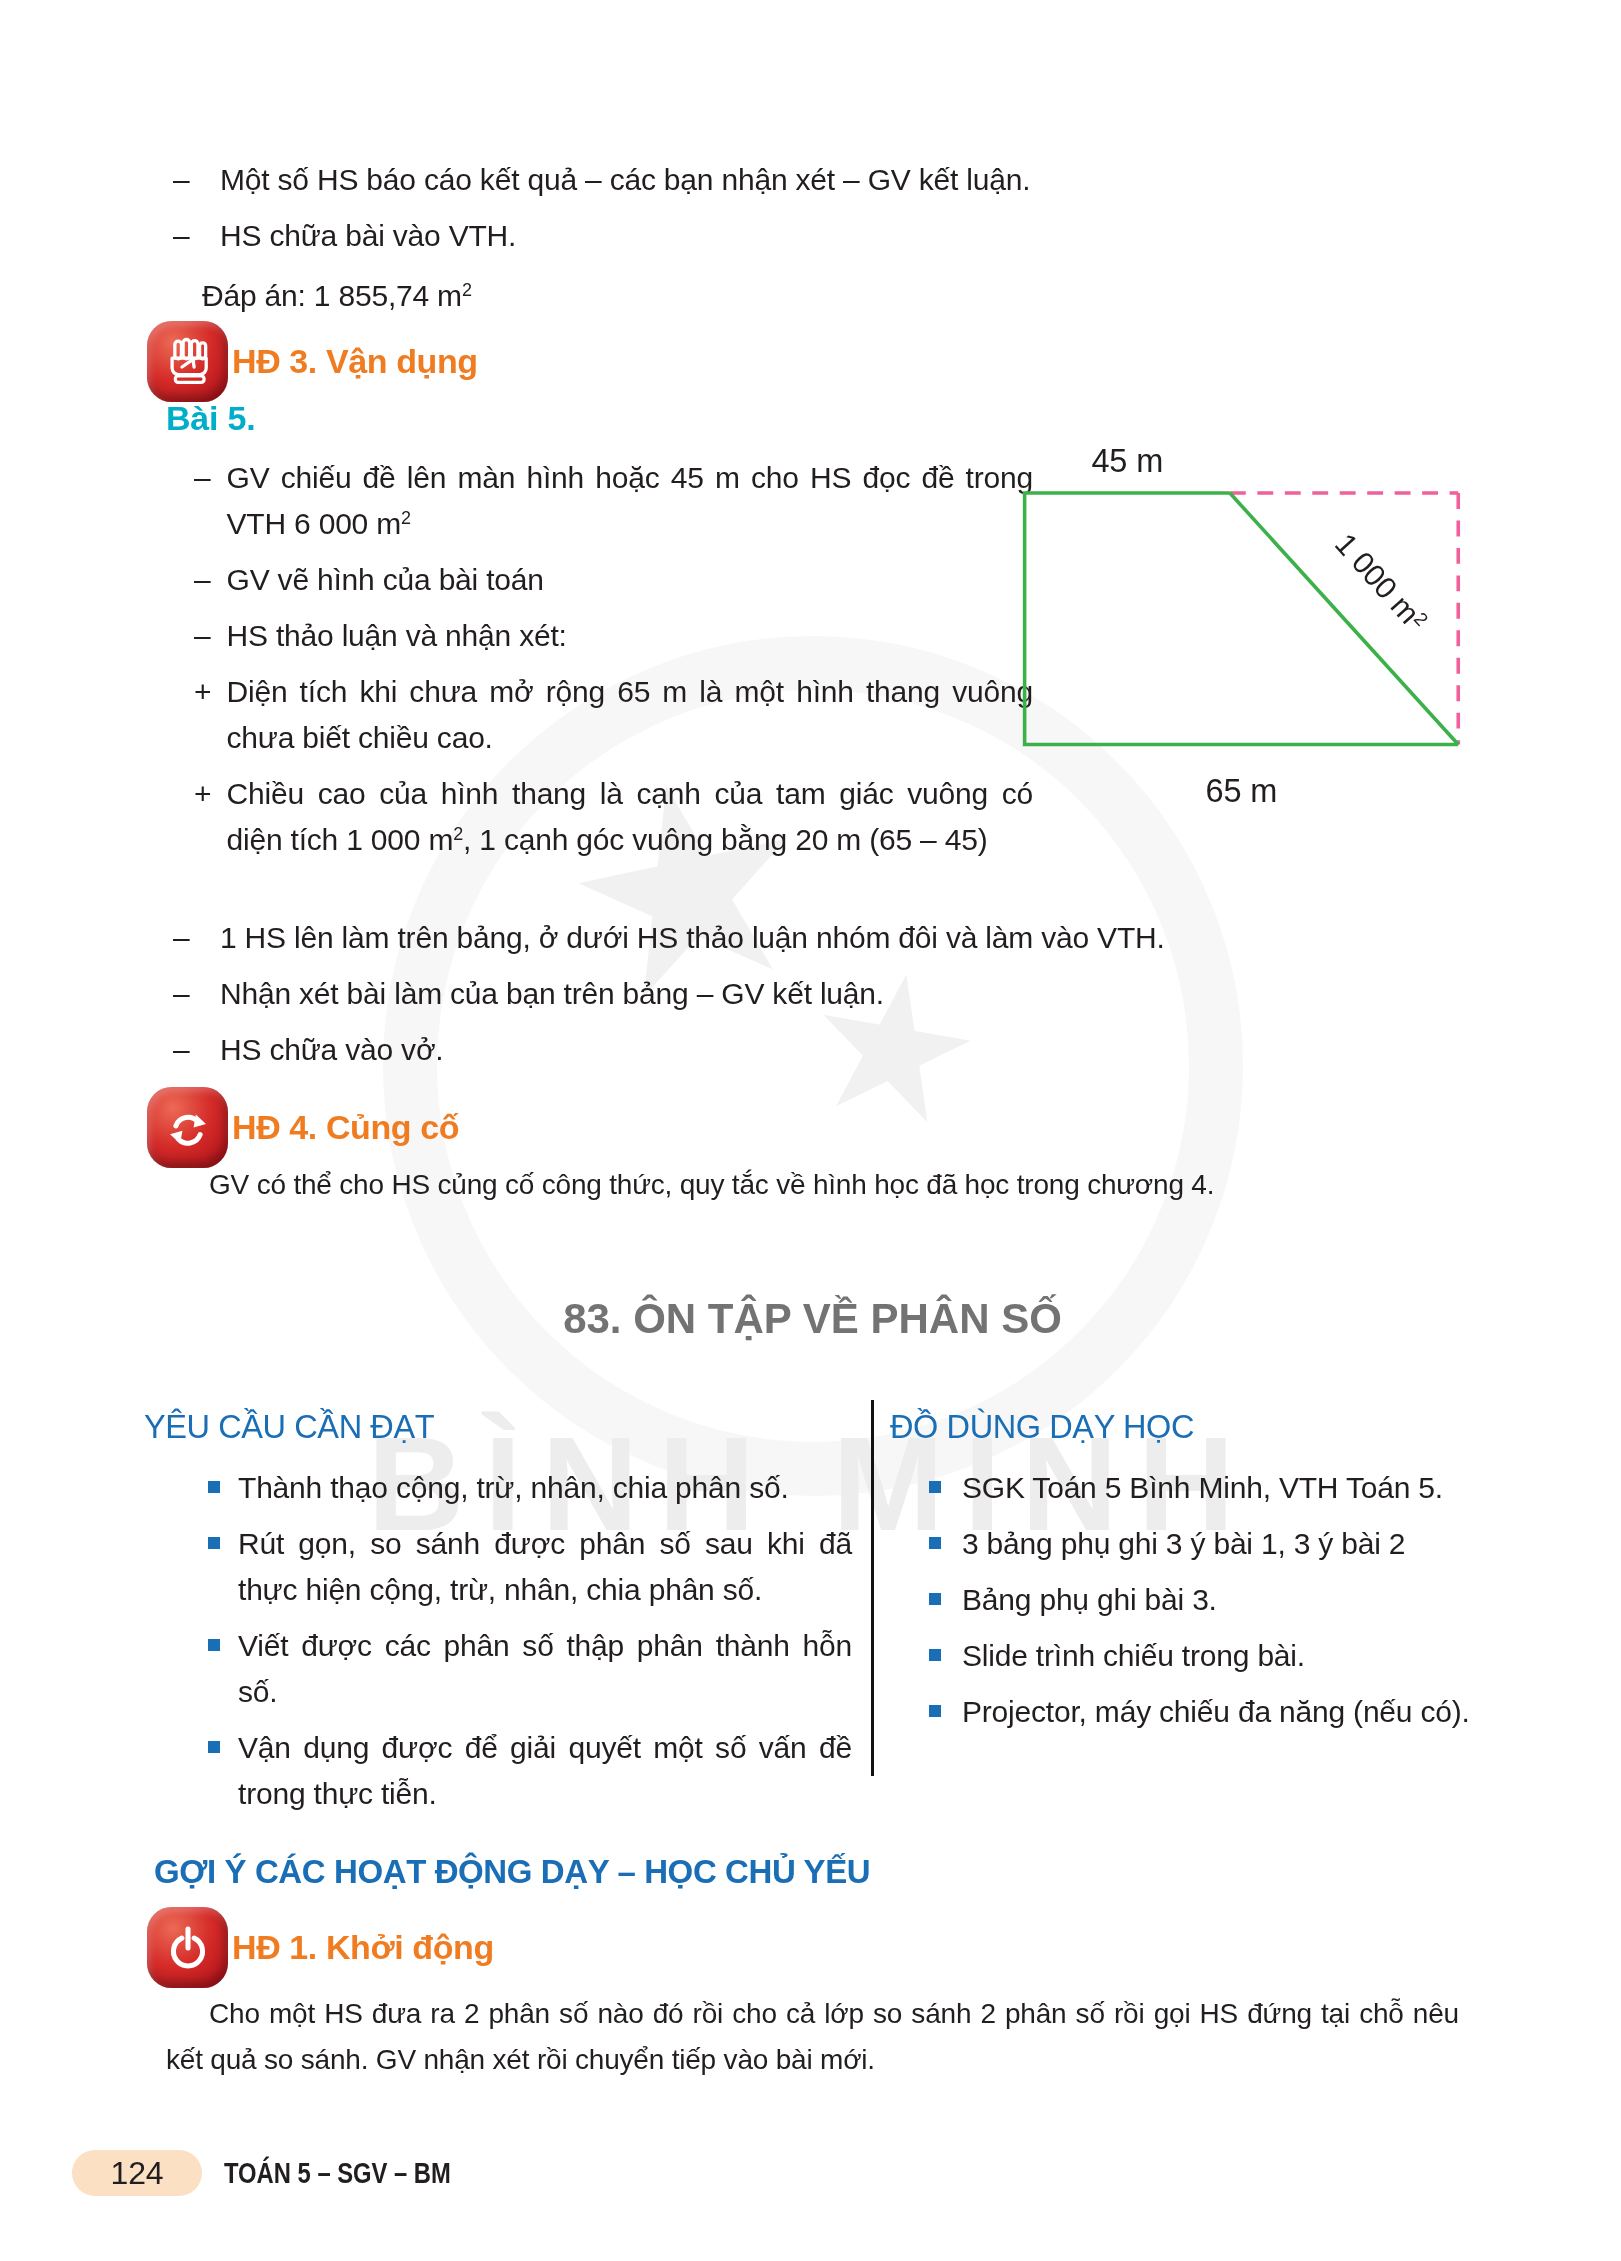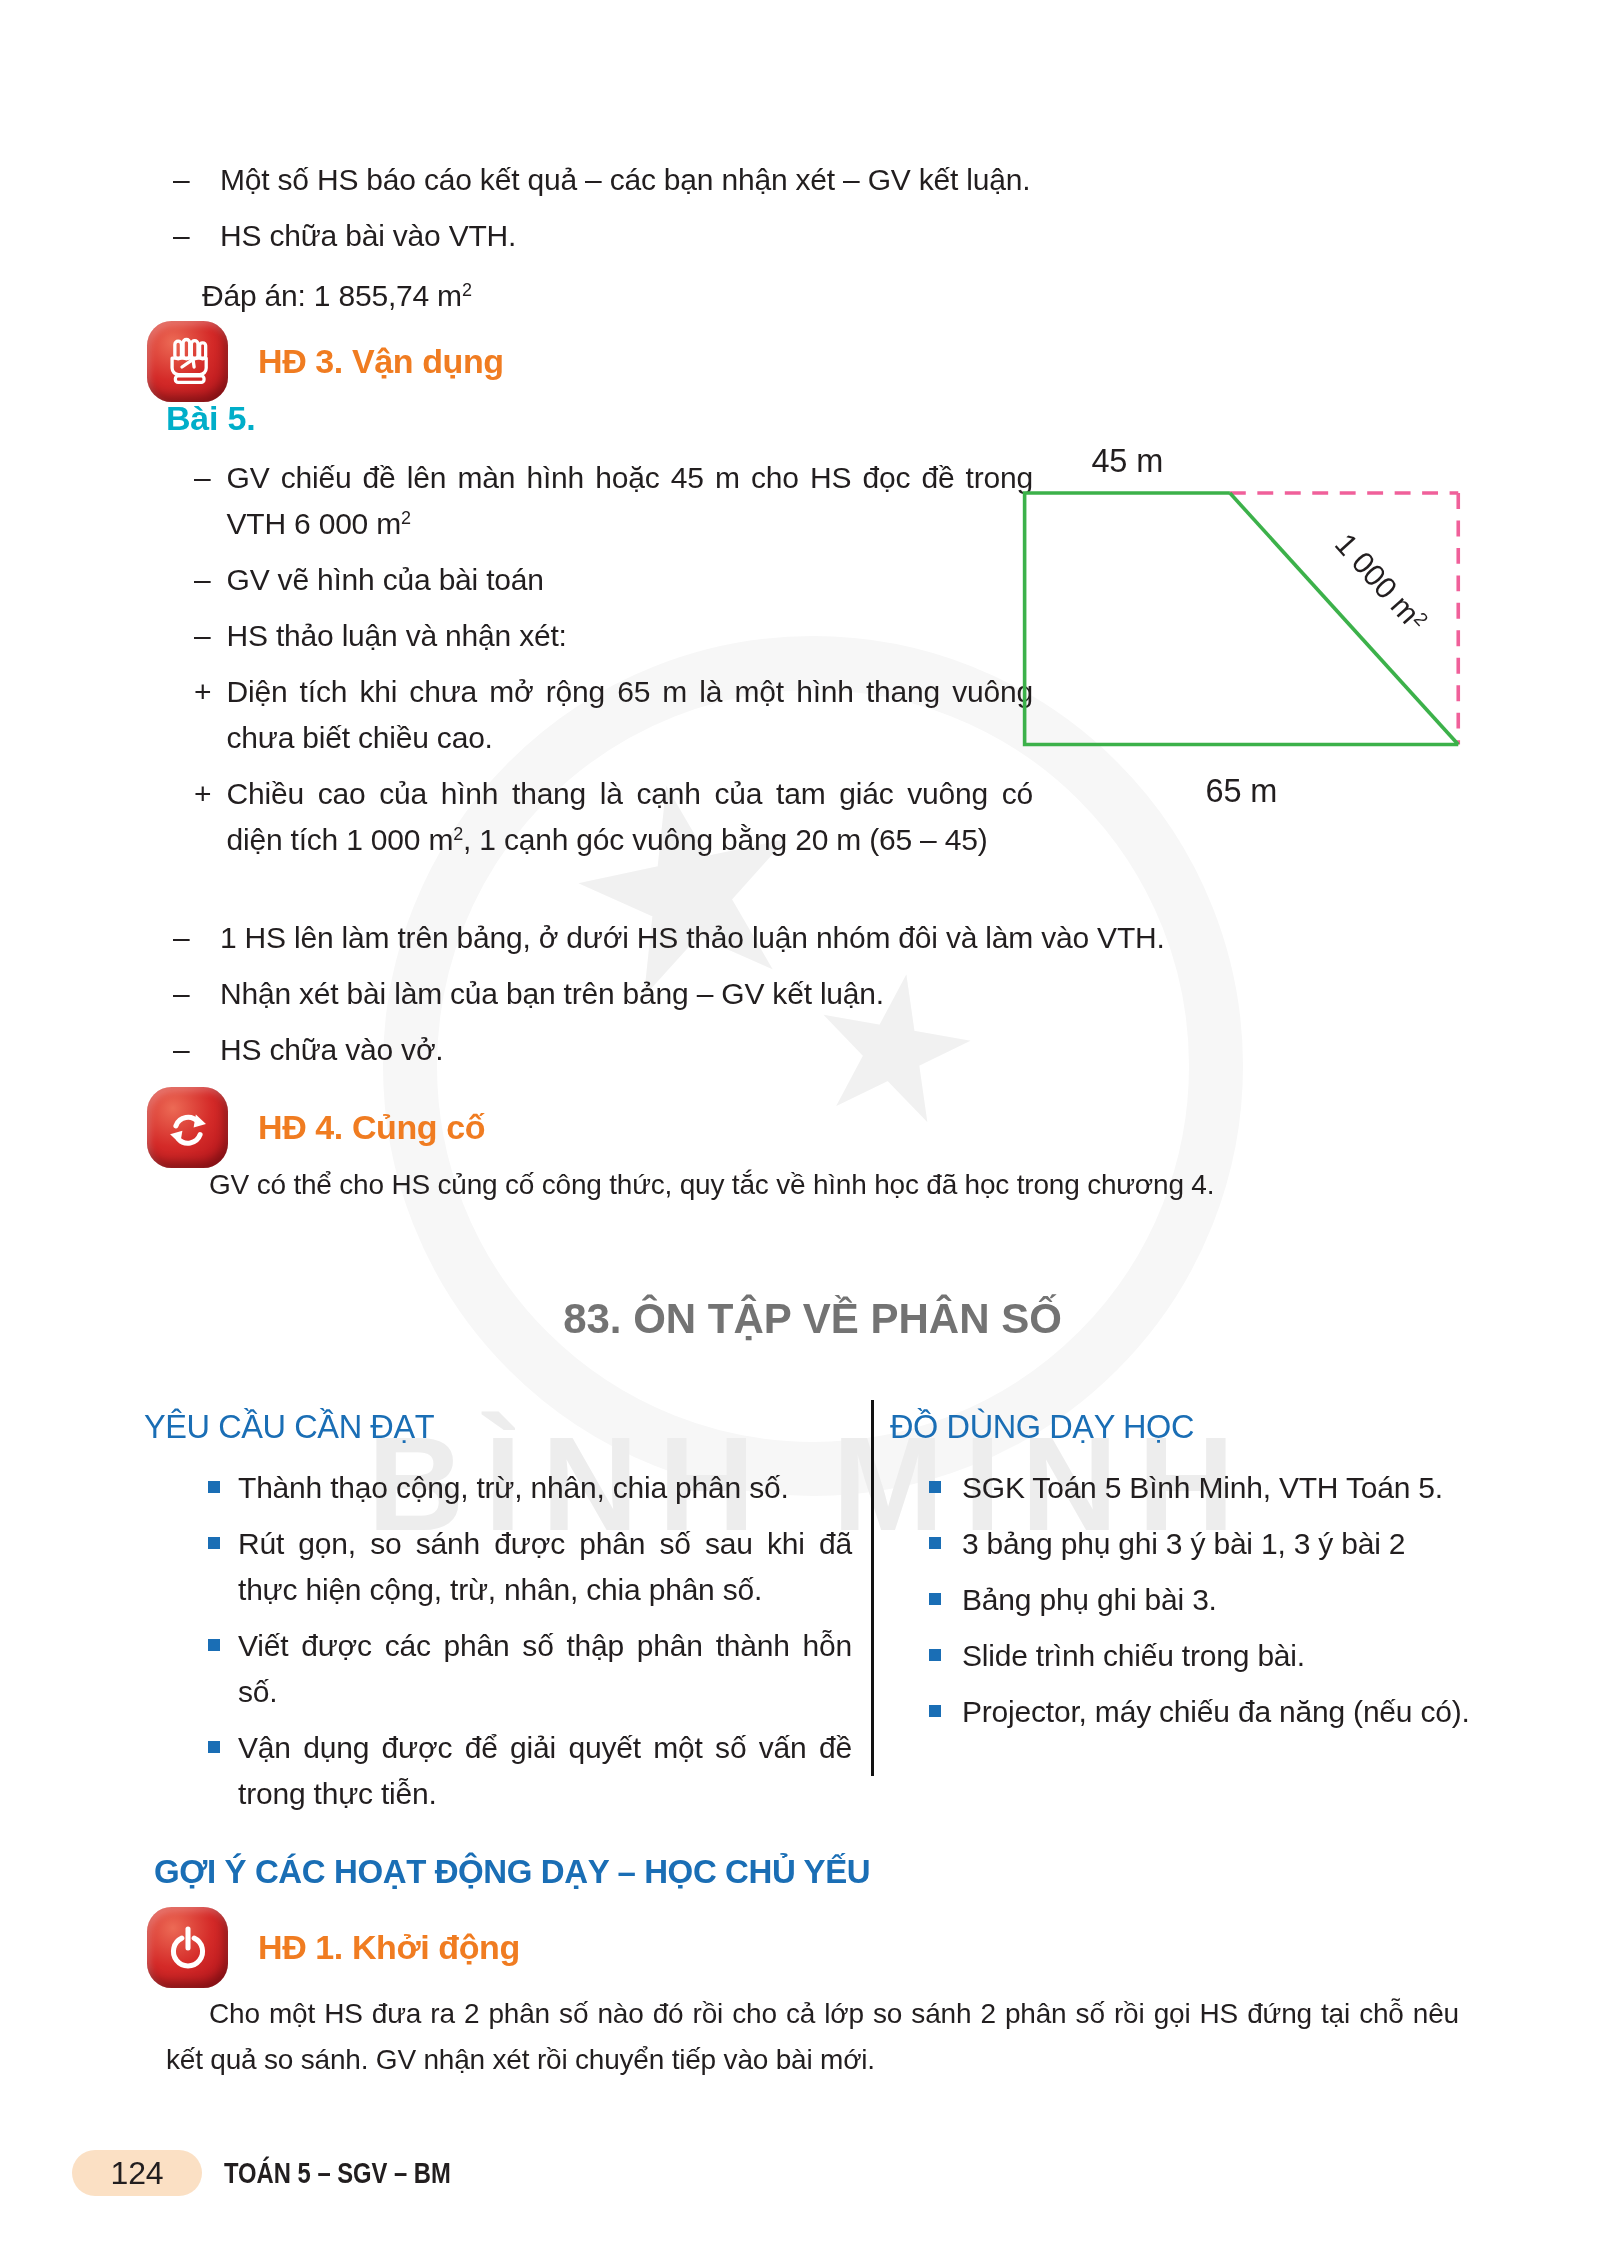--- a/index.html
+++ b/index.html
@@ -24,21 +24,21 @@
   .body-text { font-size:30px; line-height:46px; }
   .list { display:block; }
   .list-item { display:flex; margin-bottom:10px; }
   .marker { flex:0 0 47px; }
   .marker.narrow { flex:0 0 32.5px; }
   .item-text { flex:1; }
   .just { text-align:justify; }
   .sup { font-size:0.6em; vertical-align:0.55em; line-height:0; }
 
   
-  .hd-row { display:flex; align-items:center; gap:30px; }
+  .hd-row { display:flex; align-items:center; gap:4px; }
   .hd-icon { width:81px; height:81px; border-radius:24.6px; flex:0 0 81px;
     background: radial-gradient(circle at 32% 26%, #ec6a55 0%, #d42a28 48%, #ac0f18 100%);
     box-shadow: inset -3.6px -6.5px 10px rgba(0,0,0,0.28), inset 2.9px 4.3px 7.2px rgba(255,255,255,0.25);
     display:flex; align-items:center; justify-content:center; }
   .hd-title { font-size:34px; font-weight:bold; color:#f07c21; letter-spacing:-0.4px; }
 
   .bai-label { font-size:34px; font-weight:bold; color:#00aec9; }
 
   .section-title { left:166px; width:1293px; text-align:center;
     font-size:42px; font-weight:bold; color:#737373; letter-spacing:0; }

